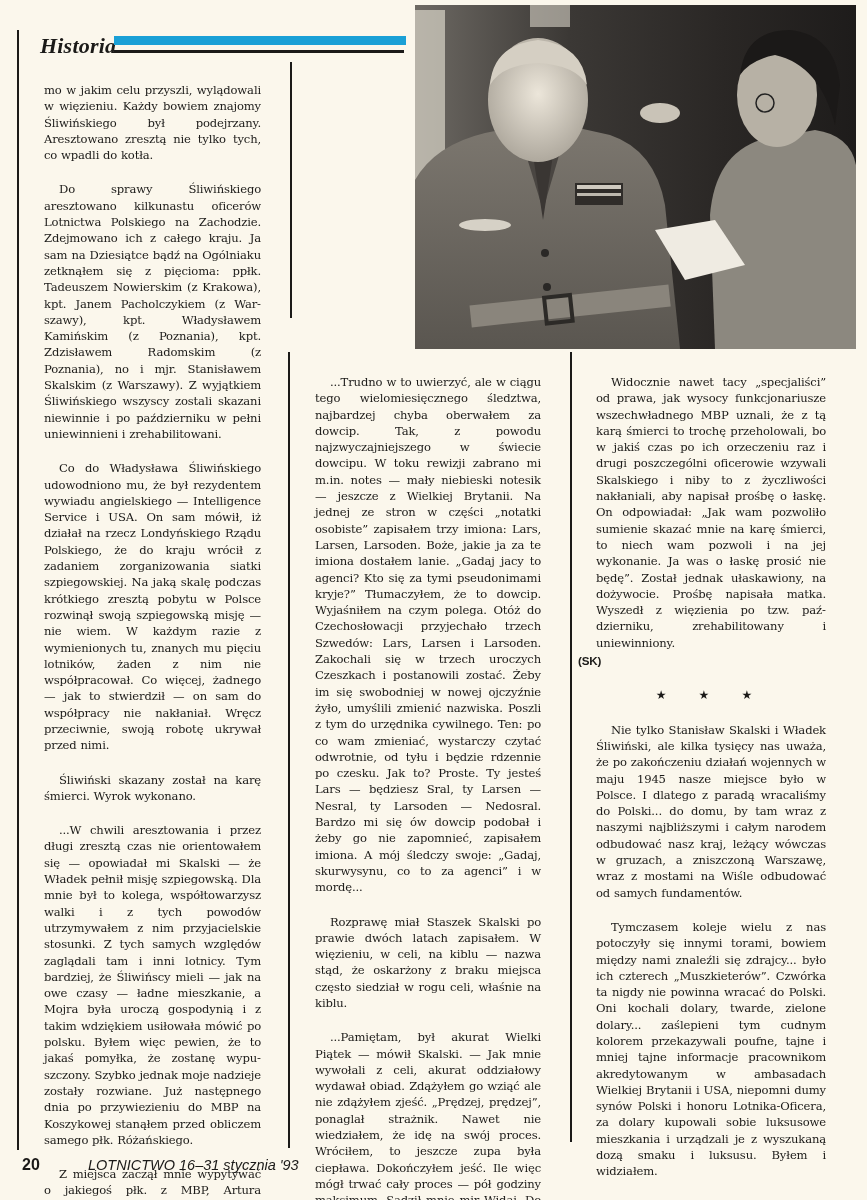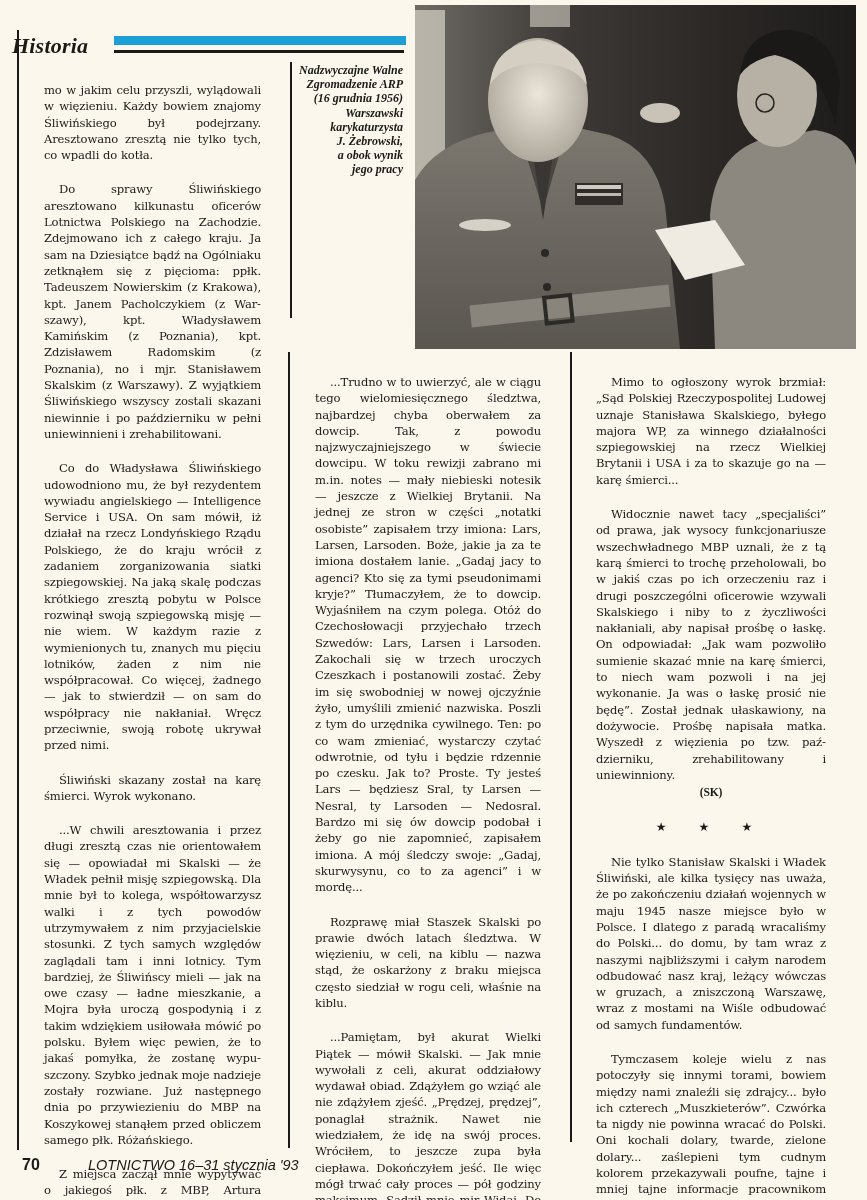--- a/index.html
+++ b/index.html
@@ -6,21 +6,21 @@
   body {
     width:867px; height:1200px; overflow:hidden;
     background:#fbf7ec;
     position:relative;
     font-family:"DejaVu Serif", serif;
     color:#1b1a18;
   }
   .page { position:absolute; left:0; top:0; width:867px; height:1200px; }
   .header-rule-left { position:absolute; left:17px; top:30px; width:2px; height:32px; background:#1b1a18; }
   .section-title {
-    position:absolute; left:12px; top:33px;
+    position:absolute; left:40px; top:33px;
     font-family:"Liberation Serif", serif; font-style:italic; font-weight:bold;
     font-size:22px; letter-spacing:0.2px; line-height:26px;
   }
   .bar-blue { position:absolute; left:114px; top:36px; width:292px; height:9px; background:#1aa0d6; }
   .bar-black { position:absolute; left:114px; top:50px; width:290px; height:3px; background:#1b1a18; }
 
   .col {
     position:absolute;
     font-family:"DejaVu Serif", serif;
     font-size:11.6px; line-height:16.3px;
@@ -46,21 +46,21 @@
     font-size:12px; line-height:14.2px; text-align:right;
   }
   .caption div { white-space:nowrap; }
 
   .photo {
     position:absolute; left:415px; top:5px; width:441px; height:344px;
     background:#3a3734; overflow:hidden;
   }
   .photo svg { display:block; }
 
-  .sig { display:block; text-align:center; font-weight:bold; font-family:Liberation Serif, serif; margin-top:-16px; }
+  .sig { display:block; text-align:left; font-weight:bold; font-family:Liberation Sans, sans-serif; margin-top:-16px; }
   .stars { text-align:center; font-size:12px; letter-spacing:14px; margin:12px 0 8px 14px; text-indent:0 !important; }
 
   .footer-num {
     position:absolute; left:22px; top:1156px;
     font-family:"Liberation Sans", sans-serif; font-weight:bold; font-size:16px;
   }
   .footer-pub {
     position:absolute; left:88px; top:1157px;
     font-family:"Liberation Sans", sans-serif; font-style:italic; font-size:14.5px;
   }
@@ -73,30 +73,20 @@
   <div class="header-rule-left"></div>
   <div class="section-title">Historia</div>
   <div class="bar-blue"></div>
   <div class="bar-black"></div>
 
   <div class="vrule vr1"></div>
   <div class="vrule vr2b"></div>
   <div class="vrule vr2"></div>
   <div class="vrule vr3"></div>
 
-  <div class="caption">
-    <div>Nadzwyczajne Walne</div>
-    <div>Zgromadzenie ARP</div>
-    <div>(16 grudnia 1956)</div>
-    <div>Warszawski</div>
-    <div>karykaturzysta</div>
-    <div>J. Żebrowski,</div>
-    <div>a obok wynik</div>
-    <div>jego pracy</div>
-  </div>
 
   <div class="photo">
     <svg width="441" height="344" viewBox="0 0 441 344">
       <defs>
         <linearGradient id="bg" x1="0" y1="0" x2="1" y2="0">
           <stop offset="0" stop-color="#6e6a64"></stop>
           <stop offset="0.35" stop-color="#3b3835"></stop>
           <stop offset="0.7" stop-color="#2a2725"></stop>
           <stop offset="1" stop-color="#1e1c1b"></stop>
         </linearGradient>
@@ -150,28 +140,27 @@
     <p>Co do Władysława Śliwińskiego udo­wodniono mu, że był rezydentem wywia­du angielskiego — Intelligence Service i USA. On sam mówił, iż działał na rzecz Londyńskiego Rządu Polskiego, że do kraju wrócił z zadaniem zorganizowania siatki szpiegowskiej. Na jaką skalę pod­czas krótkiego zresztą pobytu w Polsce rozwinął swoją szpiegowską misję — nie wiem. W każdym razie z wymienionych tu, znanych mu pięciu lotników, żaden z nim nie współpracował. Co więcej, ża­dnego — jak to stwierdził — on sam do współpracy nie nakłaniał. Wręcz przeciw­nie, swoją robotę ukrywał przed nimi.</p>
     <p>Śliwiński skazany został na karę śmier­ci. Wyrok wykonano.</p>
     <p>...W chwili aresztowania i przez długi zresztą czas nie orientowałem się — opo­wiadał mi Skalski — że Władek pełnił misję szpiegowską. Dla mnie był to kole­ga, współtowarzysz walki i z tych powo­dów utrzymywałem z nim przyjacielskie stosunki. Z tych samych względów zaglą­dali tam i inni lotnicy. Tym bardziej, że Śliwińscy mieli — jak na owe czasy — ładne mieszkanie, a Mojra była uroczą gospodynią i z takim wdziękiem usiłowa­ła mówić po polsku. Byłem więc pewien, że to jakaś pomyłka, że zostanę wypu­szczony. Szybko jednak moje nadzieje zo­stały rozwiane. Już następnego dnia po przywiezieniu do MBP na Koszykowej stanąłem przed obliczem samego płk. Ró­żańskiego.</p>
     <p>Z miejsca zaczął mnie wypytywać o ja­kiegoś płk. z MBP, Artura Jastrzębskiego. Jak się później zorientowałem, podejrze­wano go, iż jest moją wtyczką. Wtedy od­powiedziałem, że owszem znam go służ­bowo, ale żadnych kontaktów z nim nie utrzymuję, bo dla mnie pułkownicy MBP, to nie oficerowie. Usłyszałem: „Ty skur­wysynu, jeszcze się przekonasz, kto tu oficer”.</p>
     <p>— Nie róbcie zdziwionej miny, wiemy, że jesteście rezydentem wywiadu amery­kańskiego. Dla waszego dobra radzę wam mówić prawdę. My umiemy szczerość ocenić...</p>
     <p>I rzeczywiście przekonywali mnie... Pięścią, kopniakiem, drutem po nogach, stójkami, karcerem. Na zmianę, przez kil­ka miesięcy, z przerwami na odzyskanie sił. Ciągle jedno i to samo: mówcie o swojej działalności szpiegowskiej, kto z oficerów dostarczał wam informacje, ko­</p>
   </div>
 
   <div class="col col2">
     <p>...Trudno w to uwierzyć, ale w ciągu tego wielomiesięcznego śledztwa, najbar­dzej chyba oberwałem za dowcip. Tak, z powodu najzwyczajniejszego w świecie dowcipu. W toku rewizji zabrano mi m.in. notes — mały niebieski notesik — je­szcze z Wielkiej Brytanii. Na jednej ze stron w części „notatki osobiste” zapisa­łem trzy imiona: Lars, Larsen, Larsoden. Boże, jakie ja za te imiona dostałem la­nie. „Gadaj jacy to agenci? Kto się za ty­mi pseudonimami kryje?” Tłumaczyłem, że to dowcip. Wyjaśniłem na czym pole­ga. Otóż do Czechosłowacji przyjechało trzech Szwedów: Lars, Larsen i Larsoden. Zakochali się w trzech uroczych Czesz­kach i postanowili zostać. Żeby im się swobodniej w nowej ojczyźnie żyło, umyślili zmienić nazwiska. Poszli z tym do urzędnika cywilnego. Ten: po co wam zmieniać, wystarczy czytać odwrotnie, od tyłu i będzie rdzennie po czesku. Jak to? Proste. Ty jesteś Lars — będziesz Sral, ty Larsen — Nesral, ty Larsoden — Nedos­ral. Bardzo mi się ów dowcip podobał i żeby go nie zapomnieć, zapisałem imio­na. A mój śledczy swoje: „Gadaj, skurwy­synu, co to za agenci” i w mordę...</p>
-    <p>Rozprawę miał Staszek Skalski po pra­wie dwóch latach śledztwa. W więzieniu, w celi, na kiblu — nazwa stąd, że oskar­żony z braku miejsca często siedział w rogu celi, właśnie na kiblu.</p>
+    <p>Rozprawę miał Staszek Skalski po pra­wie dwóch latach zapisałem. W więzieniu, w celi, na kiblu — nazwa stąd, że oskar­żony z braku miejsca często siedział w rogu celi, właśnie na kiblu.</p>
     <p>...Pamiętam, był akurat Wielki Piątek — mówił Skalski. — Jak mnie wywołali z celi, akurat oddziałowy wydawał obiad. Zdążyłem go wziąć ale nie zdążyłem zjeść. „Prędzej, prędzej”, ponaglał straż­nik. Nawet nie wiedziałem, że idę na swój proces. Wróciłem, to jeszcze zupa była ciepława. Dokończyłem jeść. Ile więc mógł trwać cały proces — pół go­dziny maksimum. Sądził mnie mjr Widaj. Do niczego w śledztwie, jak i na rozpra­wie, się nie przyznałem. Jedyny świadek, jakiego wezwano — Władysław Śliwiński — też zaprzeczył, abym przekazywał mu jakieś wiadomości lub orientował się w jego szpiegowskiej działalności...</p>
   </div>
 
   <div class="col col3">
-    <p>Mimo to ogłoszony wyrok brzmiał: „Sąd Polskiej Rzeczypospolitej Ludowej uznaje Stanisława Skalskiego, byłego ma­jora WP, za winnego działalności szpie­gowskiej na rzecz Wielkiej Brytanii i USA i za to skazuje go na — karę śmier­ci...</p>
     <p>Widocznie nawet tacy „specjaliści” od prawa, jak wysocy funkcjonariusze wszechwładnego MBP uznali, że z tą ka­rą śmierci to trochę przeholowali, bo w jakiś czas po ich orzeczeniu raz i drugi poszczególni oficerowie wzywali Skal­skiego i niby to z życzliwości nakłaniali, aby napisał prośbę o łaskę. On odpowia­dał: „Jak wam pozwoliło sumienie skazać mnie na karę śmierci, to niech wam poz­woli i na jej wykonanie. Ja was o łaskę prosić nie będę”. Został jednak ułaska­wiony, na dożywocie. Prośbę napisała matka. Wyszedł z więzienia po tzw. paź­dzierniku, zrehabilitowany i uniewinnio­ny.</p>
     <span class="sig">(SK)</span>
     <p class="stars">★ ★ ★</p>
     <p>Nie tylko Stanisław Skalski i Władek Śliwiński, ale kilka tysięcy nas uważa, że po zakończeniu działań wojennych w maju 1945 nasze miejsce było w Polsce. I dlatego z paradą wracaliśmy do Polski... do domu, by tam wraz z naszymi najbliż­szymi i całym narodem odbudować nasz kraj, leżący wówczas w gruzach, a zni­szczoną Warszawę, wraz z mostami na Wiśle odbudować od samych fundamen­tów.</p>
     <p>Tymczasem koleje wielu z nas potoczy­ły się innymi torami, bowiem między na­mi znaleźli się zdrajcy... było ich czterech „Muszkieterów”. Czwórka ta nigdy nie powinna wracać do Polski. Oni kochali dolary, twarde, zielone dolary... zaślepie­ni tym cudnym kolorem przekazywali poufne, tajne i mniej tajne informacje pracownikom akredytowanym w ambasa­dach Wielkiej Brytanii i USA, niepomni dumy synów Polski i honoru Lotnika-Ofi­cera, za dolary kupowali sobie luksusowe mieszkania i urządzali je z wyszukaną dozą smaku i luksusu. Byłem i widziałem.</p>
   </div>
 
-  <div class="footer-num">70</div>
+  <div class="footer-num">20</div>
   <div class="footer-pub">LOTNICTWO 16–31 stycznia '93</div>
 </div>
 
 </body></html>

